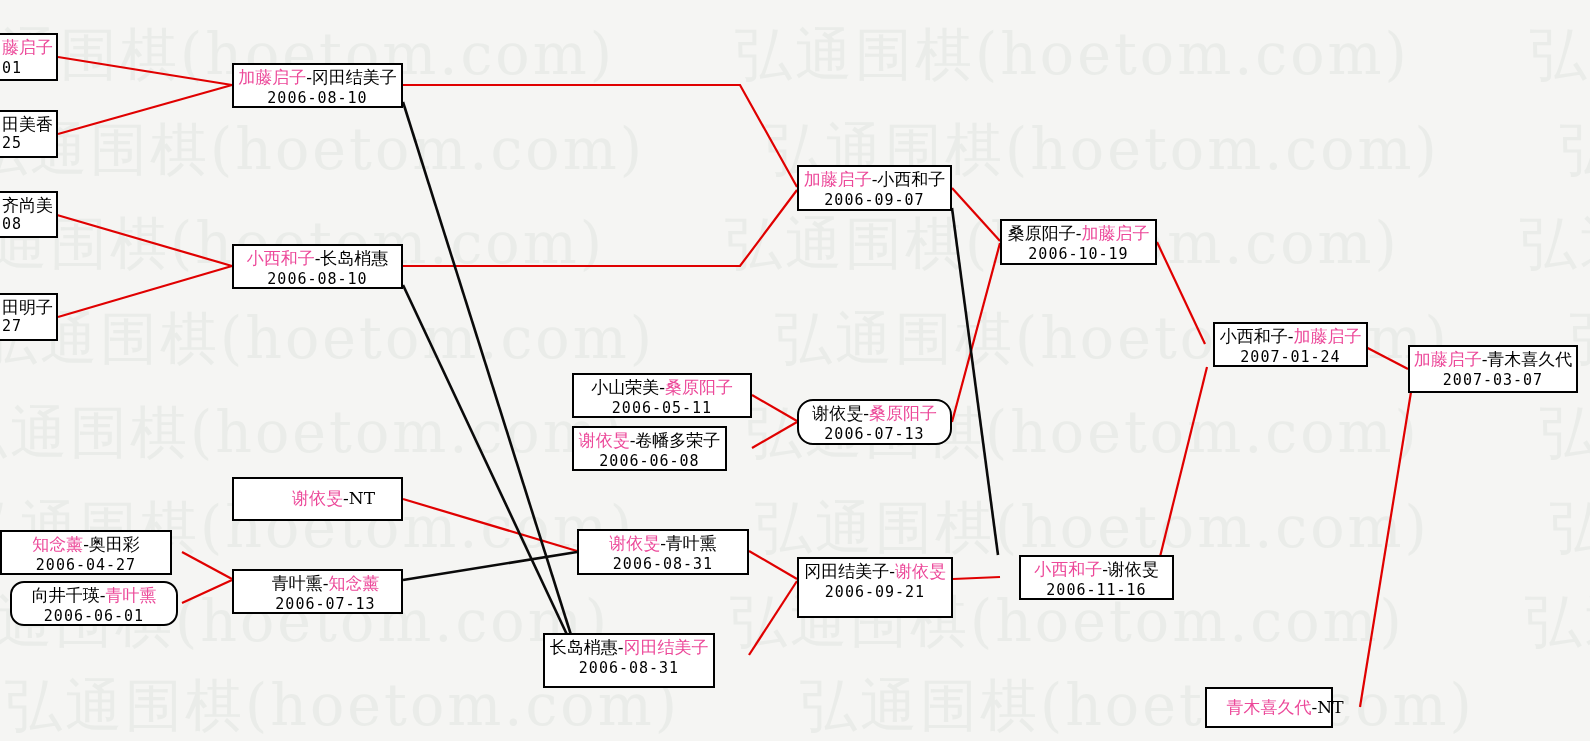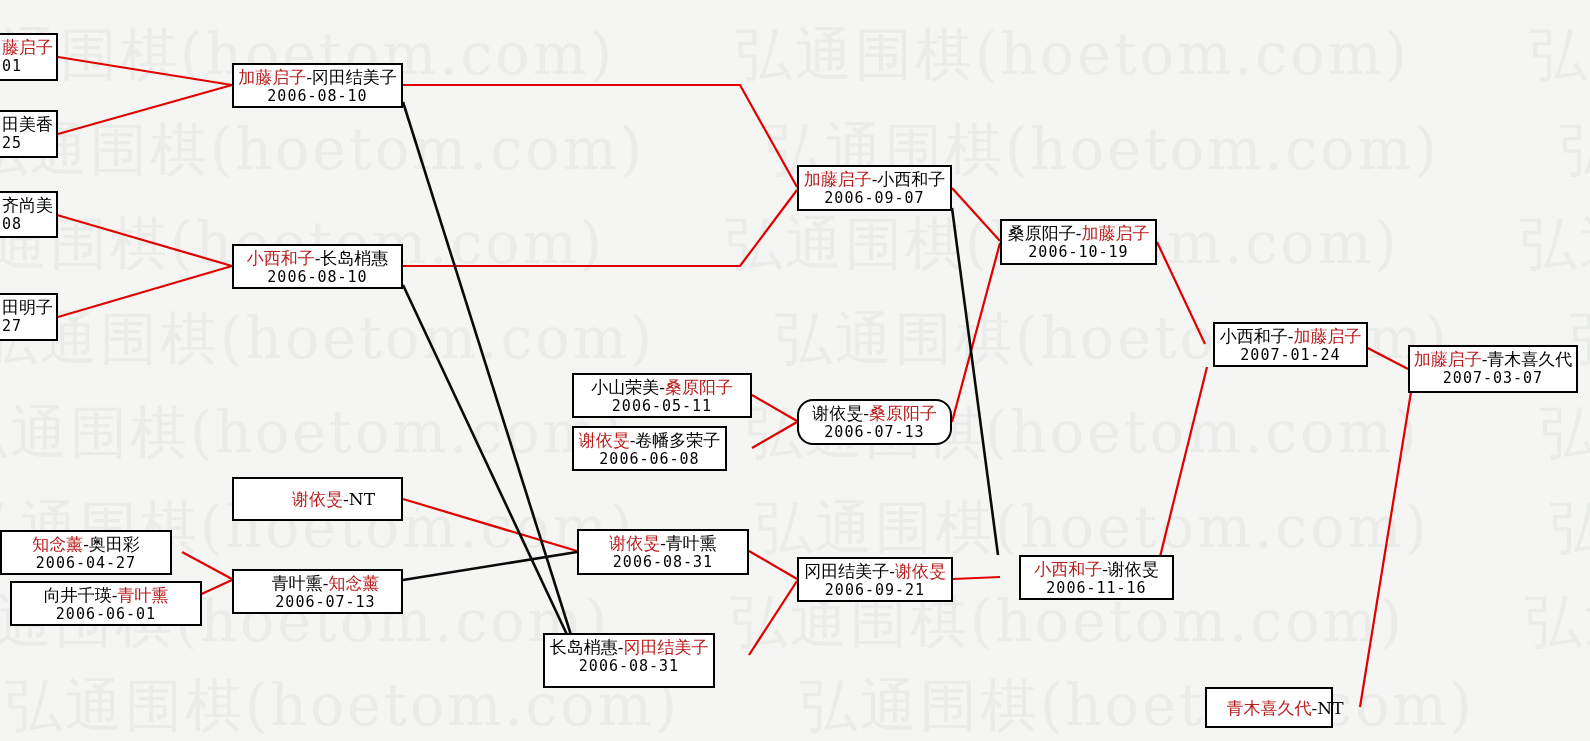--- a/index.html
+++ b/index.html
@@ -14,21 +14,21 @@
   polyline.lose{stroke:#0a0a0a;stroke-width:2.6;}
   .box{position:absolute;background:#ffffff;border:2px solid #000;box-sizing:border-box;
        text-align:center;z-index:3;font-family:"DejaVu Serif",serif;color:#000;}
   .box .l1{font-size:17px;line-height:20px;margin-top:2px;white-space:nowrap;}
   .box .l2{font-size:15px;line-height:19px;font-family:"DejaVu Sans Mono",monospace;
            letter-spacing:1px;white-space:nowrap;}
   .box.single{display:flex;align-items:center;justify-content:center;padding-left:32px;}
   .box.single .l1{margin:0;}
   .box.cut{text-align:left;}
   .box.cut .l1,.box.cut .l2{padding-left:120px;}
-  .red{color:#b91c1c;}
+  .red{color:#ec4899;font-family:Liberation Mono, monospace;}
 </style>
 </head>
 <body>
 
 <div id="stage">
   <div id="wm-layer">
       <div class="wm" style="left: -60px; top: 24px;">弘通围棋(hoetom.com)　　弘通围棋(hoetom.com)　　弘通围棋(hoetom.com)</div>
       <div class="wm" style="left: -30px; top: 119px;">弘通围棋(hoetom.com)　　弘通围棋(hoetom.com)　　弘通围棋(hoetom.com)</div>
       <div class="wm" style="left: -70px; top: 213px;">弘通围棋(hoetom.com)　　弘通围棋(hoetom.com)　　弘通围棋(hoetom.com)</div>
       <div class="wm" style="left: -20px; top: 308px;">弘通围棋(hoetom.com)　　弘通围棋(hoetom.com)　　弘通围棋(hoetom.com)</div>
@@ -92,21 +92,21 @@
         <div class="l1"><span class="red">谢依旻</span><span>-NT</span></div>
       </div>
       <div class="box" style="left: 232px; top: 569px; width: 171px; height: 45px; padding-left: 16px;">
         <div class="l1"><span>青叶熏-</span><span class="red">知念薰</span></div>
         <div class="l2">2006-07-13</div>
       </div>
       <div class="box" style="left: 0; top: 530px; width: 172px; height: 45px;">
         <div class="l1"><span class="red">知念薰</span><span>-奥田彩</span></div>
         <div class="l2">2006-04-27</div>
       </div>
-      <div class="box" style="left: 10px; top: 581px; width: 192px; height: 45px;">
+      <div class="box" style="left: 10px; top: 581px; width: 168px; height: 45px; border-radius: 14px;">
         <div class="l1"><span>向井千瑛-</span><span class="red">青叶熏</span></div>
         <div class="l2">2006-06-01</div>
       </div>
       <div class="box" style="left: 572px; top: 373px; width: 180px; height: 45px;">
         <div class="l1"><span>小山荣美-</span><span class="red">桑原阳子</span></div>
         <div class="l2">2006-05-11</div>
       </div>
       <div class="box" style="left: 572px; top: 426px; width: 155px; height: 45px;">
         <div class="l1"><span class="red">谢依旻</span><span>-卷幡多荣子</span></div>
         <div class="l2">2006-06-08</div>
@@ -120,21 +120,21 @@
         <div class="l2">2006-08-31</div>
       </div>
       <div class="box" style="left: 797px; top: 165px; width: 155px; height: 46px;">
         <div class="l1"><span class="red">加藤启子</span><span>-小西和子</span></div>
         <div class="l2">2006-09-07</div>
       </div>
       <div class="box" style="left: 797px; top: 399px; width: 155px; height: 46px; border-radius: 16px;">
         <div class="l1"><span>谢依旻-</span><span class="red">桑原阳子</span></div>
         <div class="l2">2006-07-13</div>
       </div>
-      <div class="box" style="left: 797px; top: 557px; width: 156px; height: 45px;">
+      <div class="box" style="left: 797px; top: 557px; width: 156px; height: 61px;">
         <div class="l1"><span>冈田结美子-</span><span class="red">谢依旻</span></div>
         <div class="l2">2006-09-21</div>
       </div>
       <div class="box" style="left: 1000px; top: 219px; width: 157px; height: 46px;">
         <div class="l1"><span>桑原阳子-</span><span class="red">加藤启子</span></div>
         <div class="l2">2006-10-19</div>
       </div>
       <div class="box" style="left: 1000px; top: 555px; width: 155px; height: 45px; margin-left: 19px;">
         <div class="l1"><span class="red">小西和子</span><span>-谢依旻</span></div>
         <div class="l2">2006-11-16</div>

